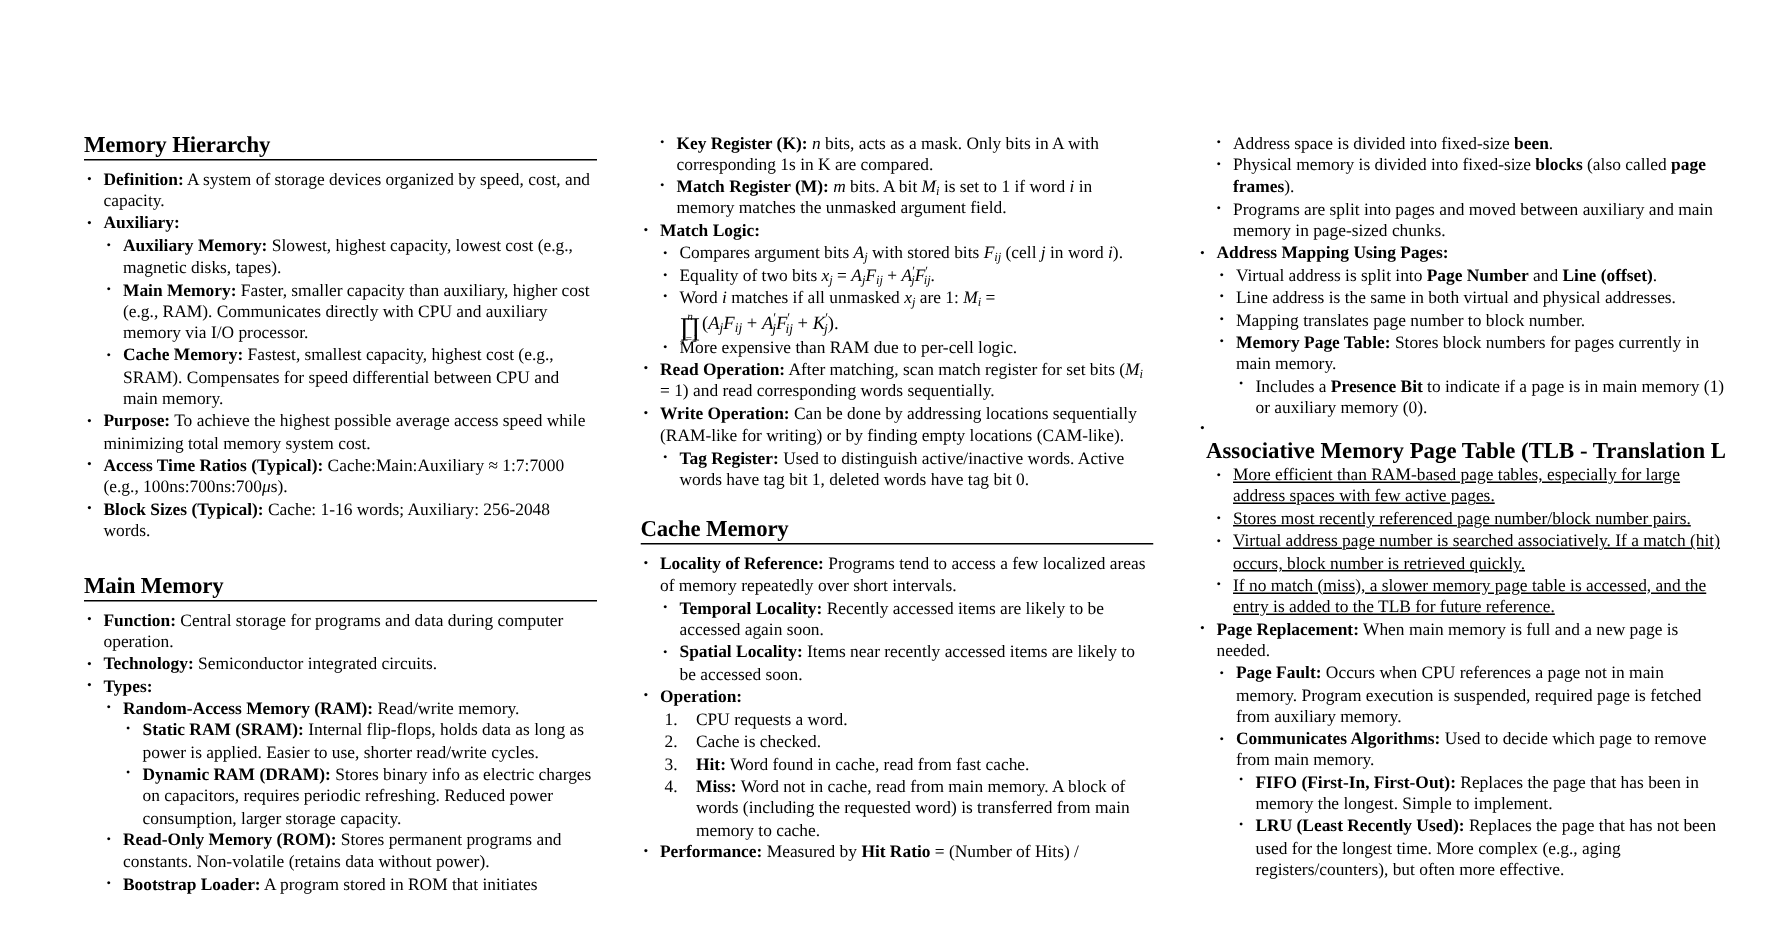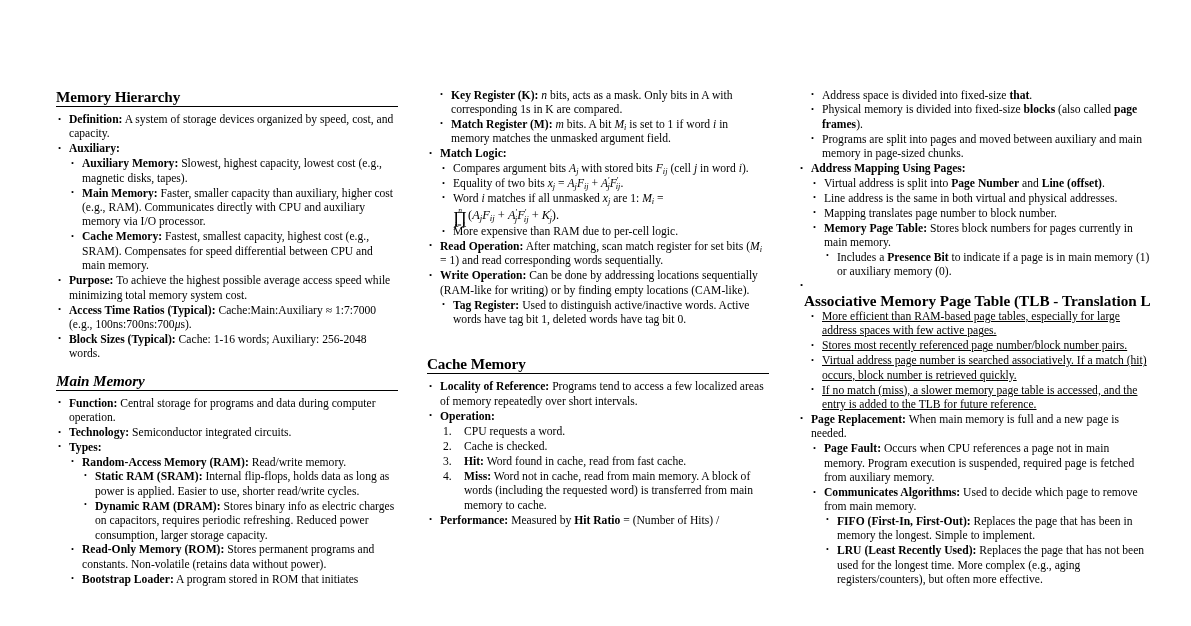--- a/index.html
+++ b/index.html
@@ -217,21 +217,21 @@
           <b>Purpose:</b><span> To achieve the highest possible average access speed while minimizing total memory system cost.</span>
         </li>
         <li>
           <b>Access Time Ratios (Typical):</b><span> Cache:Main:Auxiliary ≈ 1:7:7000 (e.g., 100ns:700ns:700</span><span class="mathi">μ</span><span>s).</span>
         </li>
         <li>
           <b>Block Sizes (Typical):</b><span> Cache: 1-16 words; Auxiliary: 256-2048 words.</span>
         </li>
       </ul>
 
-      <h2 class="section" style="margin-top:10px;font-style:italic;">Main Memory</h2>
+      <h2 class="section" style="margin-top:20px;">Main Memory</h2>
       <div class="rule"></div>
 
       <ul class="l1">
         <li>
           <b>Function:</b><span> Central storage for programs and data during computer operation.</span>
         </li>
         <li>
           <b>Technology:</b><span> Semiconductor integrated circuits.</span>
         </li>
         <li>
@@ -297,47 +297,55 @@
         <li>
           <b>Write Operation:</b><span> Can be done by addressing locations sequentially (RAM-like for writing) or by finding empty locations (CAM-like).</span>
           <ul class="l2">
             <li>
               <b>Tag Register:</b><span> Used to distinguish active/inactive words. Active words have tag bit 1, deleted words have tag bit 0.</span>
             </li>
           </ul>
         </li>
       </ul>
 
-      <h2 class="section" style="margin-top:28px;">Cache Memory</h2>
+      <h2 class="section" style="margin-top:17px;">Cache Memory</h2>
       <div class="rule"></div>
 
       <ul class="l1">
         <li>
           <b>Locality of Reference:</b><span> Programs tend to access a few localized areas of memory repeatedly over short intervals.</span>
+          <ul class="l2">
+            <li>
+              <b>Temporal Locality:</b><span> Recently accessed items are likely to be accessed again soon.</span>
+            </li>
+            <li>
+              <b>Spatial Locality:</b><span> Items near recently accessed items are likely to be accessed soon.</span>
+            </li>
+          </ul>
         </li>
         <li>
           <b>Operation:</b>
           <ol class="num">
             <li><span>CPU requests a word.</span></li>
             <li><span>Cache is checked.</span></li>
             <li><b>Hit:</b><span> Word found in cache, read from fast cache.</span></li>
             <li><b>Miss:</b><span> Word not in cache, read from main memory. A block of words (including the requested word) is transferred from main memory to cache.</span></li>
           </ol>
         </li>
         <li>
           <b>Performance:</b><span> Measured by </span><b>Hit Ratio</b><span> = (Number of Hits) /</span>
         </li>
       </ul>
     </div>
 
     <div class="col last">
 
       <ul class="l2" style="margin-left:11px;">
         <li>
-          <span>Address space is divided into fixed-size </span><b>that</b><span>.</span>
+          <span>Address space is divided into fixed-size </span><b>been</b><span>.</span>
         </li>
         <li>
           <span>Physical memory is divided into fixed-size </span><b>blocks</b><span> (also called </span><b>page frames</b><span>).</span>
         </li>
         <li>
           <span>Programs are split into pages and moved between auxiliary and main memory in page-sized chunks.</span>
         </li>
       </ul>
 
       <ul class="l1">

